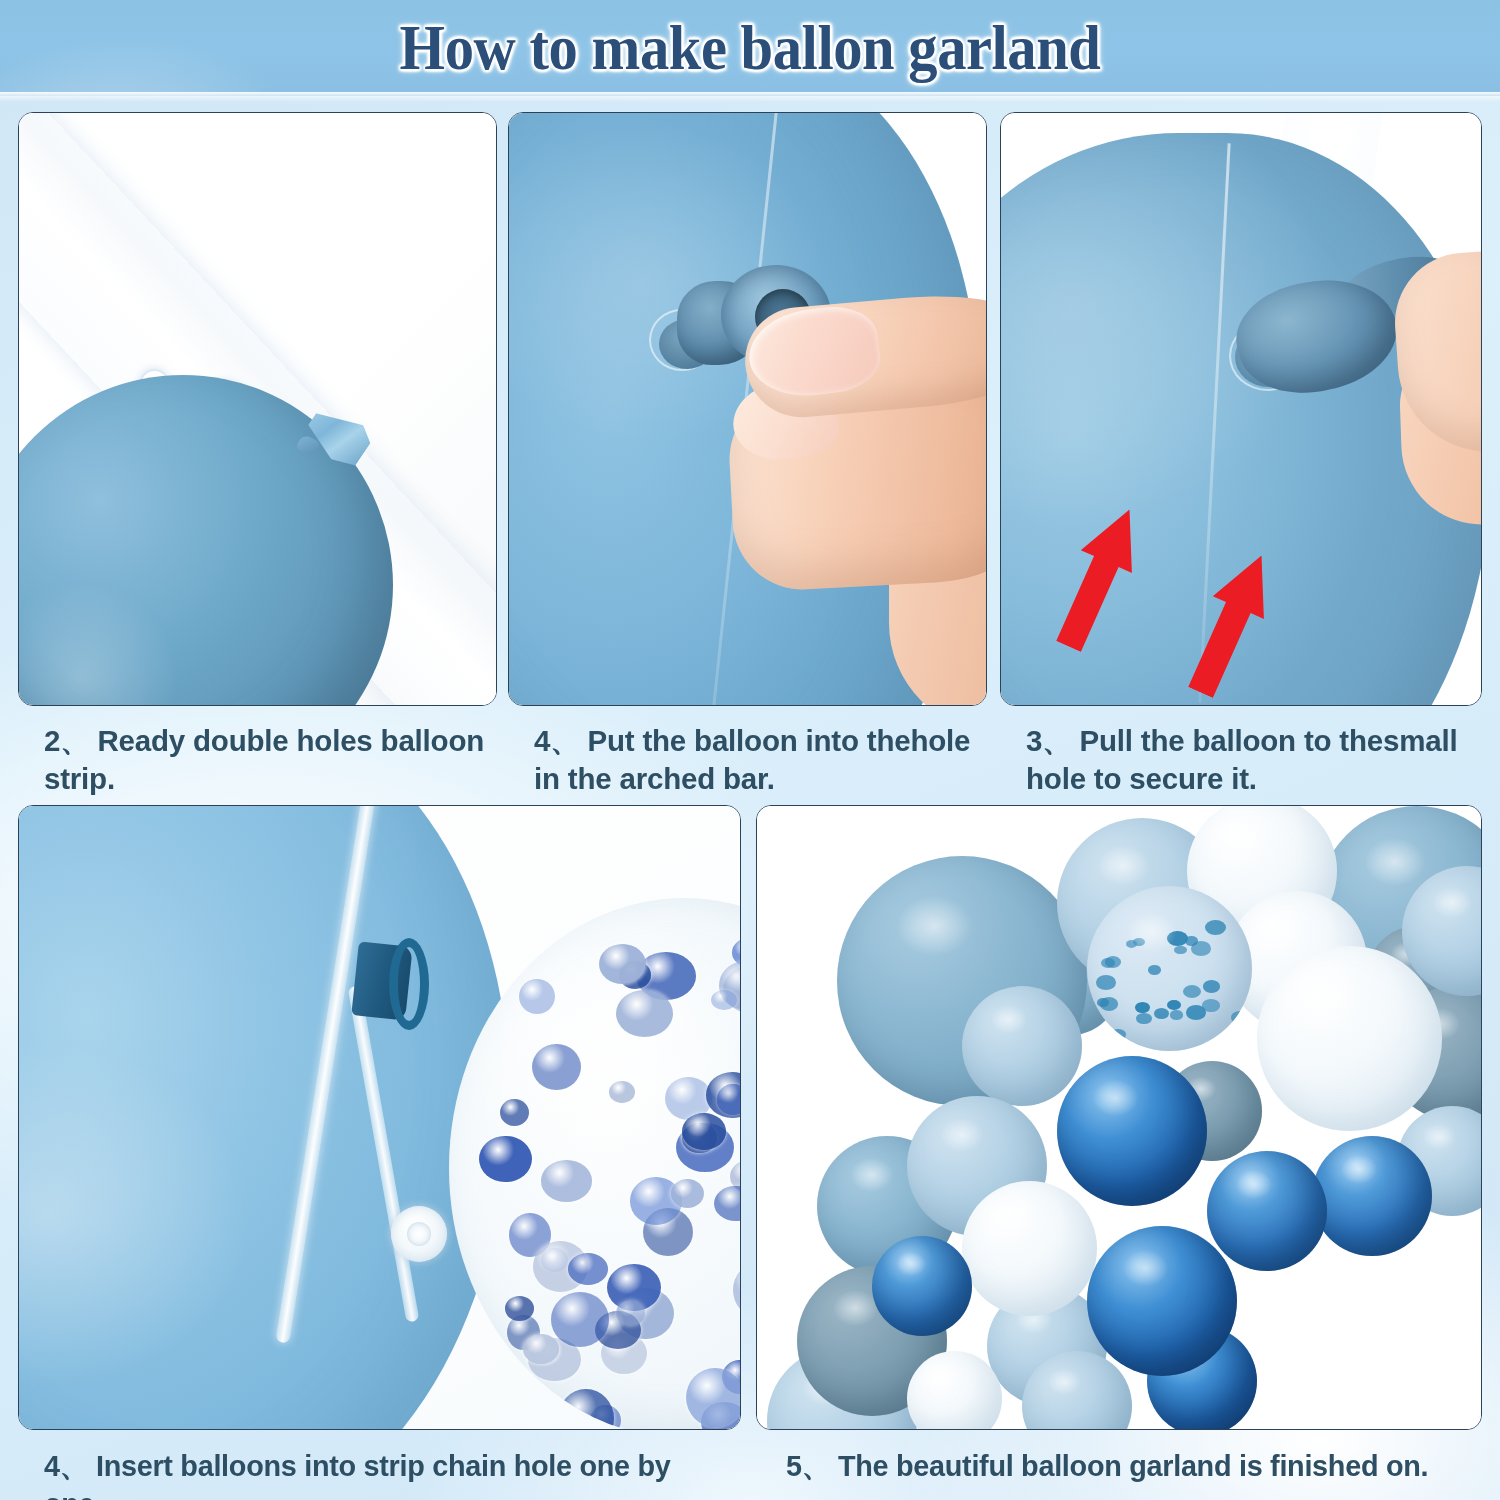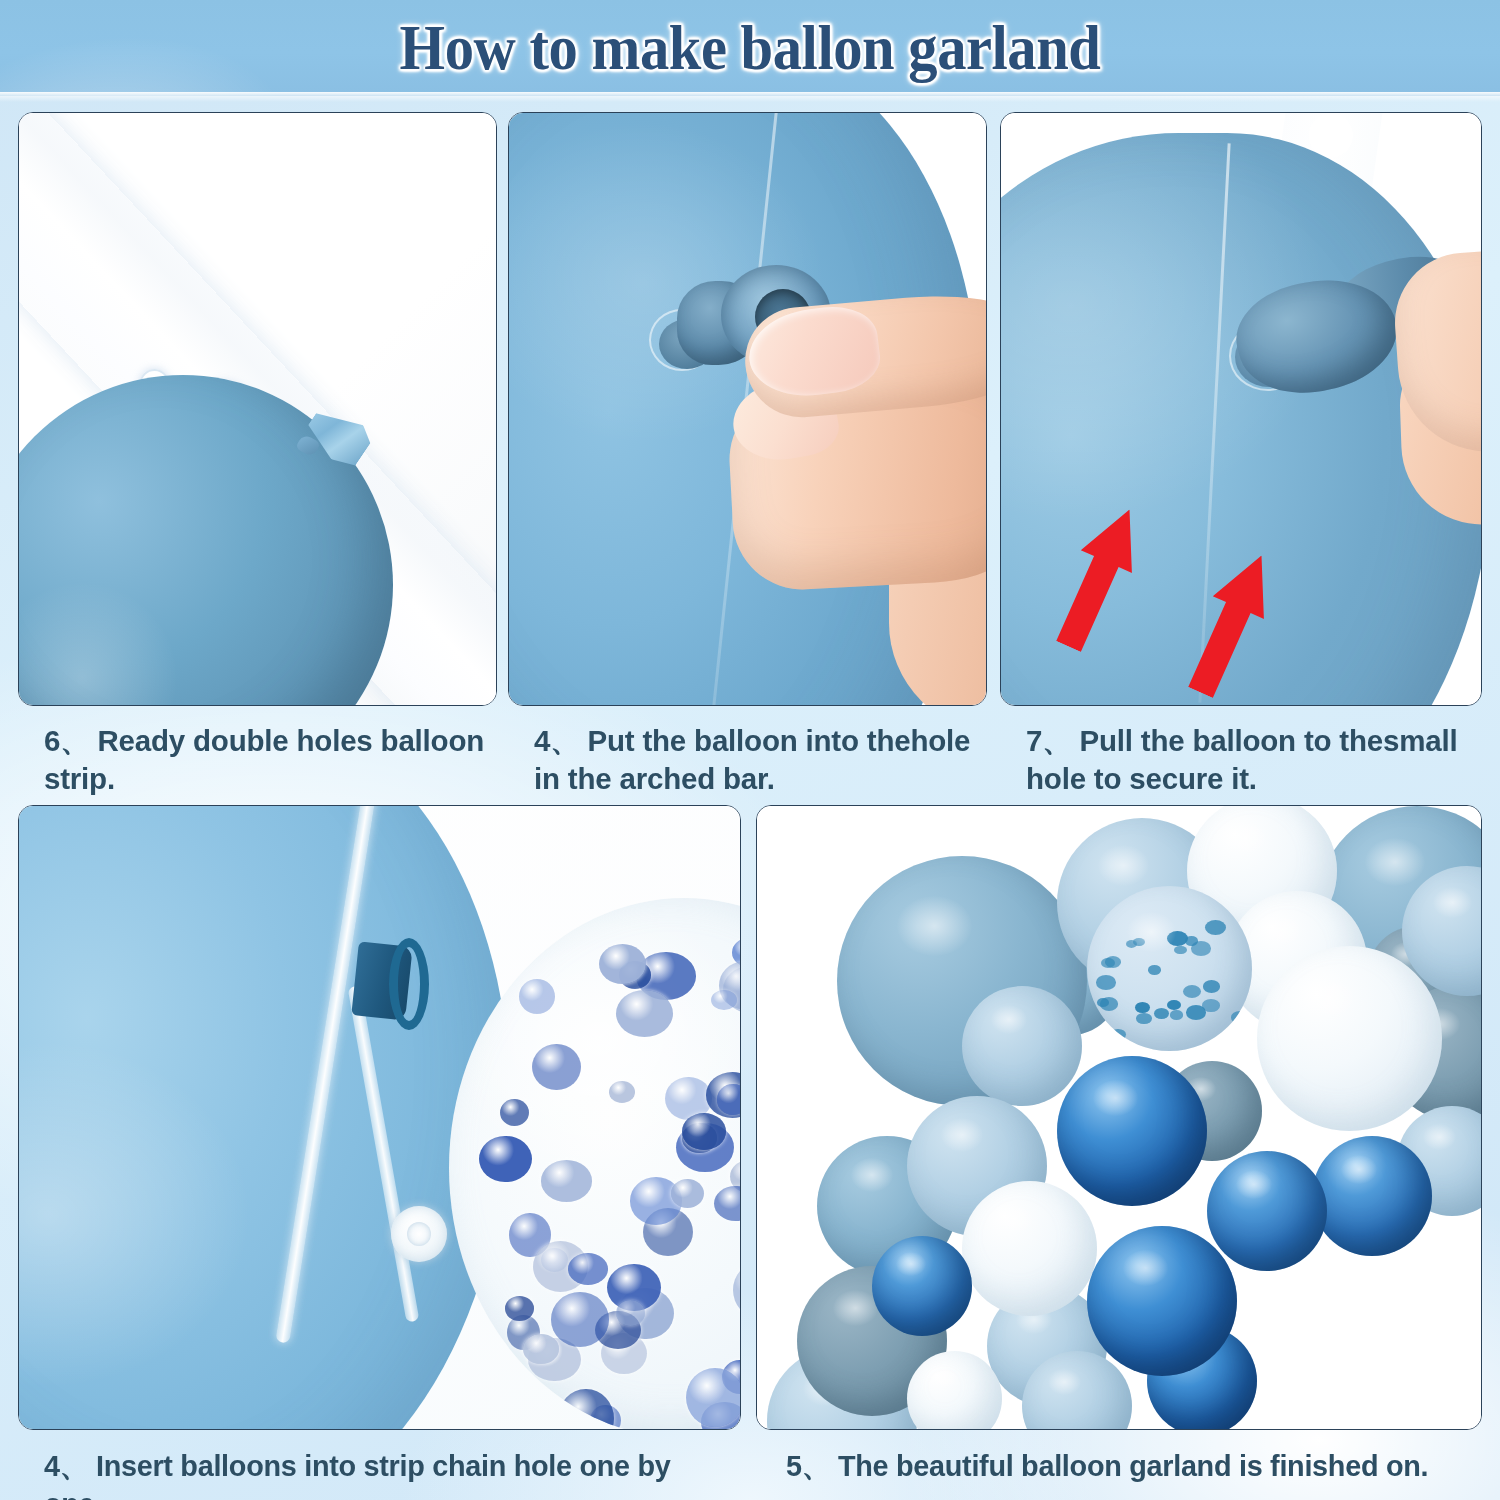--- a/index.html
+++ b/index.html
@@ -674,17 +674,17 @@
       <div class="bal c-light" style="left: 10px; top: 540px; width: 150px; height: 150px; z-index: 3;"></div>
       <div class="bal c-white" style="left: 150px; top: 545px; width: 95px; height: 95px; z-index: 7;"></div>
       <div class="bal c-light" style="left: 265px; top: 545px; width: 110px; height: 110px; z-index: 6;"></div>
       <div class="bal c-metal" style="left: 390px; top: 520px; width: 110px; height: 110px; z-index: 9;"></div>
       <div class="bal c-slate" style="left: 610px; top: 120px; width: 100px; height: 100px; z-index: 4;"></div>
       <div class="bal c-light" style="left: 205px; top: 180px; width: 120px; height: 120px; z-index: 3;"></div>
       <div class="bal c-dusty" style="left: 255px; top: 120px; width: 110px; height: 110px; z-index: 2;"></div>
     </div>
 </div>
 
-<div class="caption cap-row1 c1">6、 Ready double holes balloon strip.</div>
+<div class="caption cap-row1 c1">2、 Ready double holes balloon strip.</div>
 <div class="caption cap-row1 c2">4、 Put the balloon into thehole in the arched bar.</div>
-<div class="caption cap-row1 c3">7、 Pull the balloon to thesmall hole to secure it.</div>
+<div class="caption cap-row1 c3">3、 Pull the balloon to thesmall hole to secure it.</div>
 <div class="caption cap-row2 c4">4、 Insert balloons into strip chain hole one by one.</div>
 <div class="caption cap-row2 c5">5、 The beautiful balloon garland is finished on.</div>
 
 </body></html>

